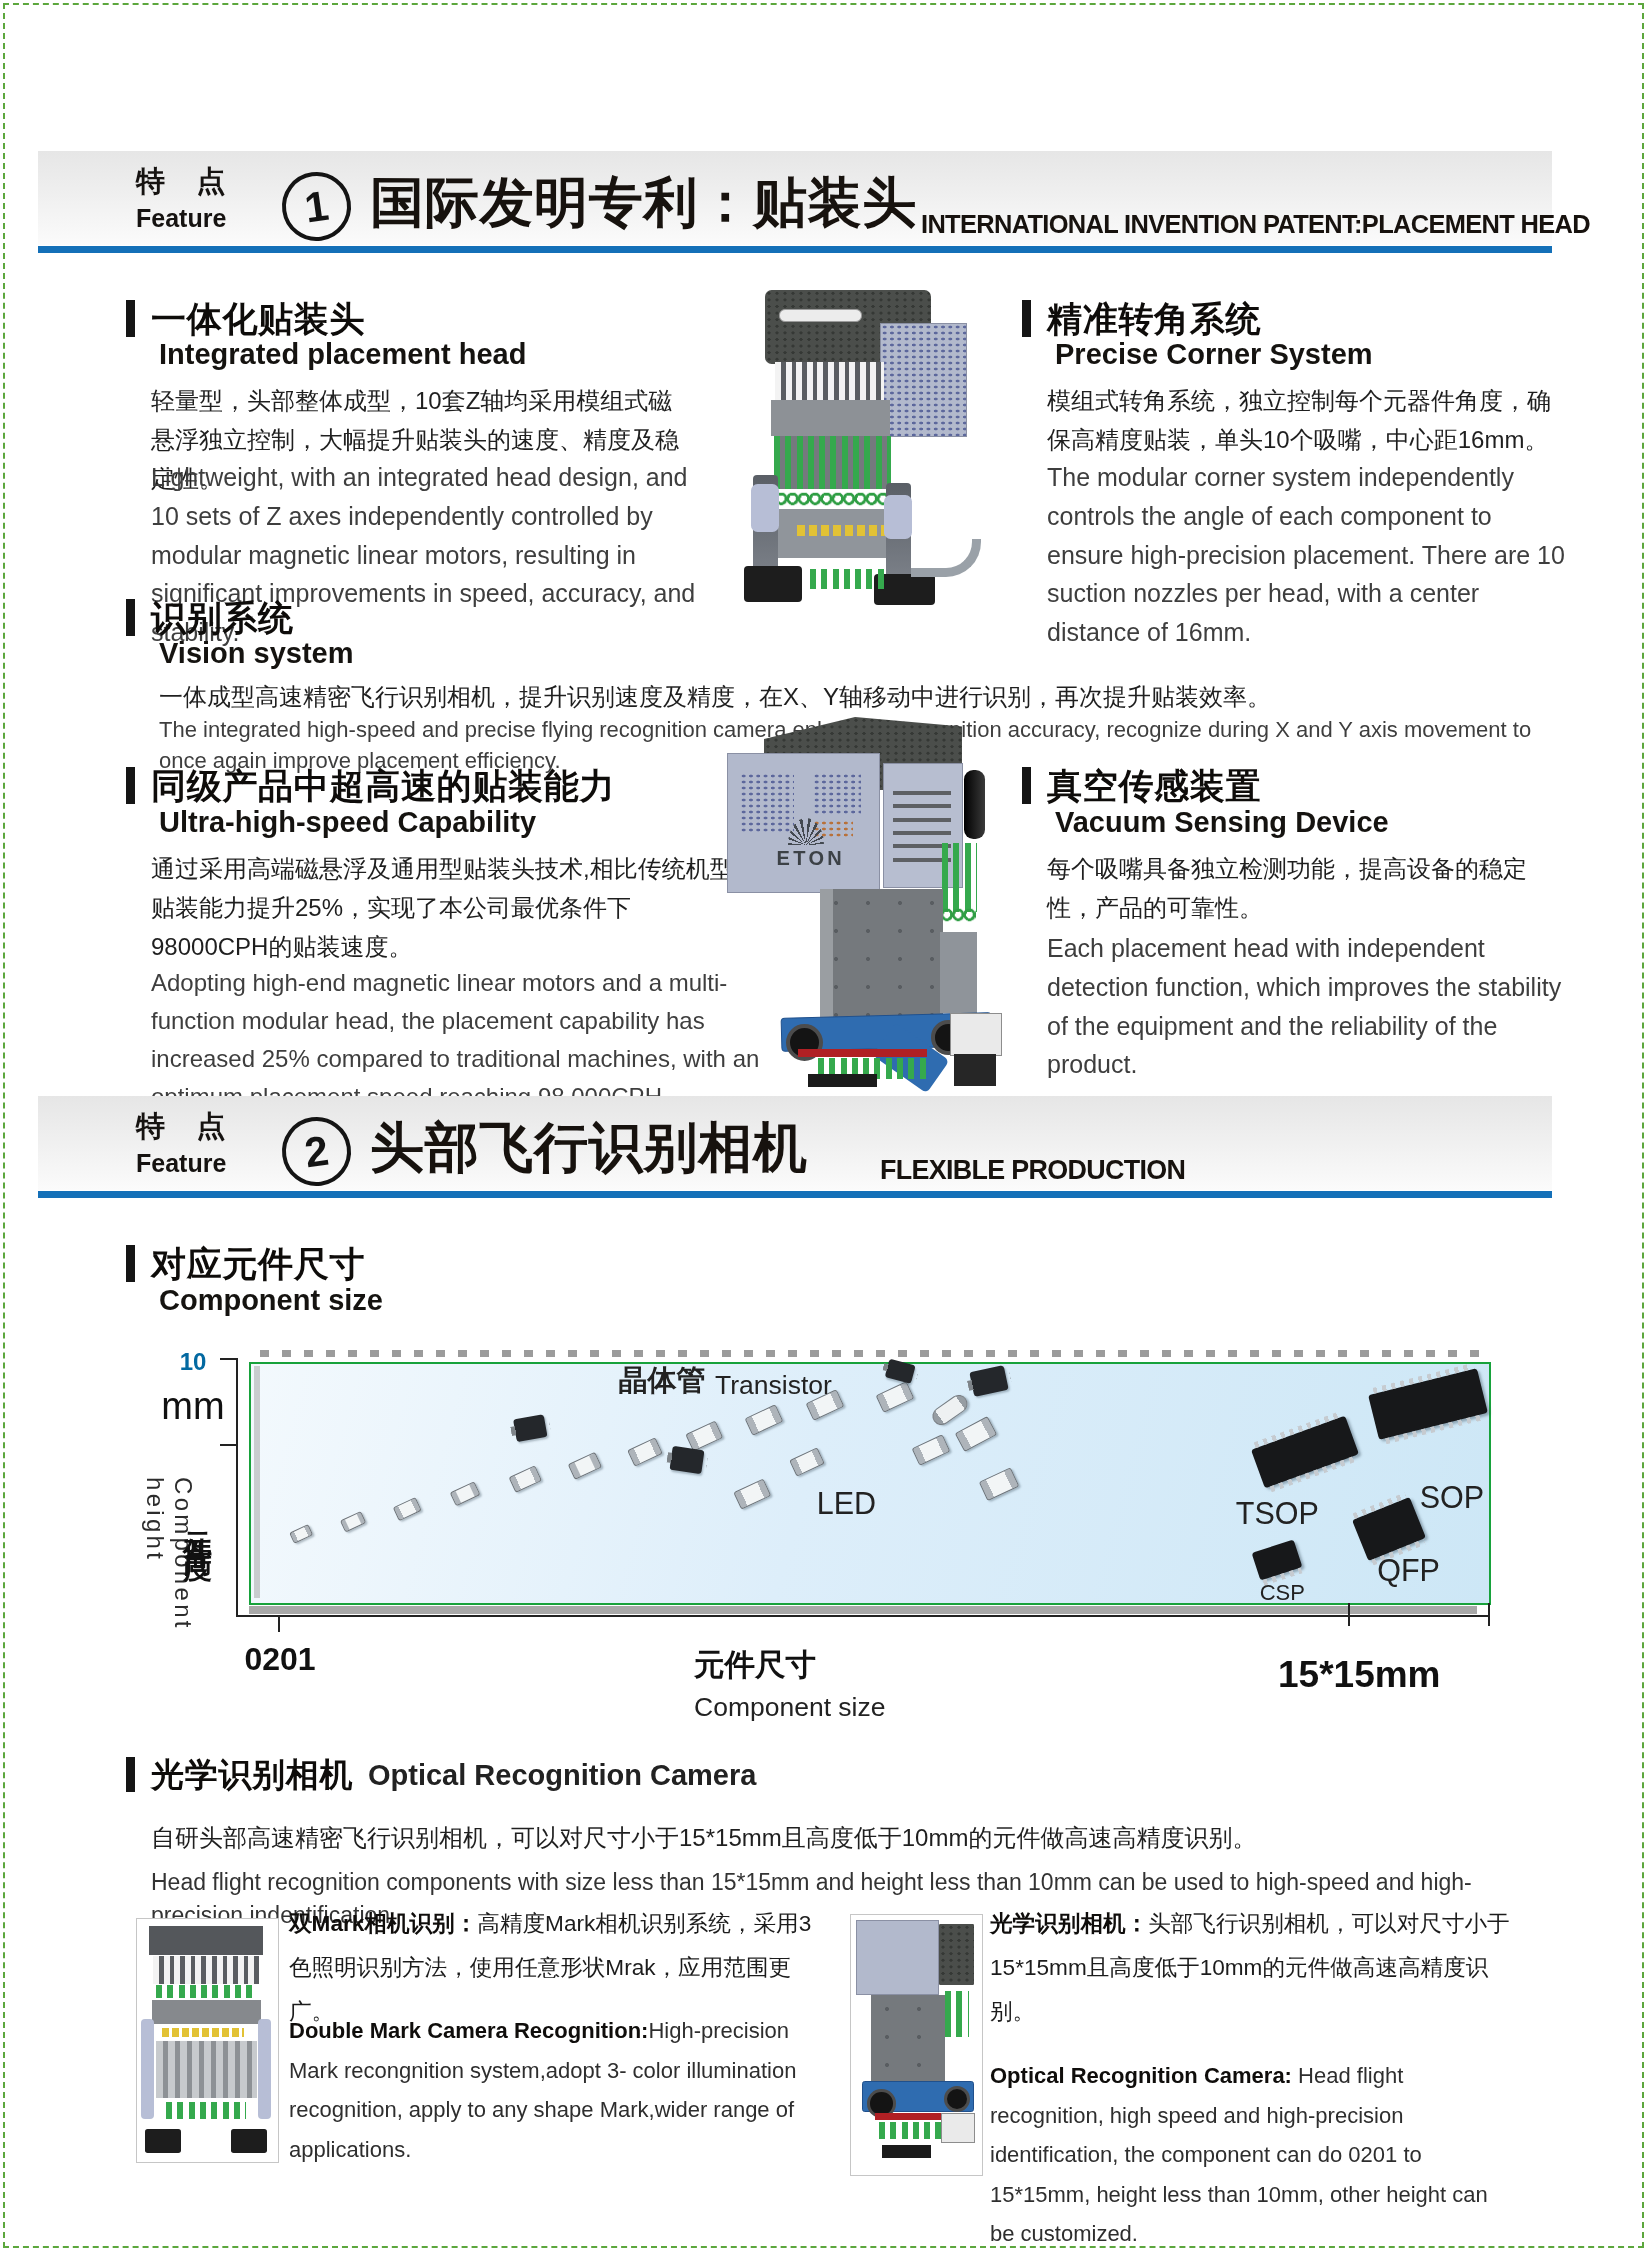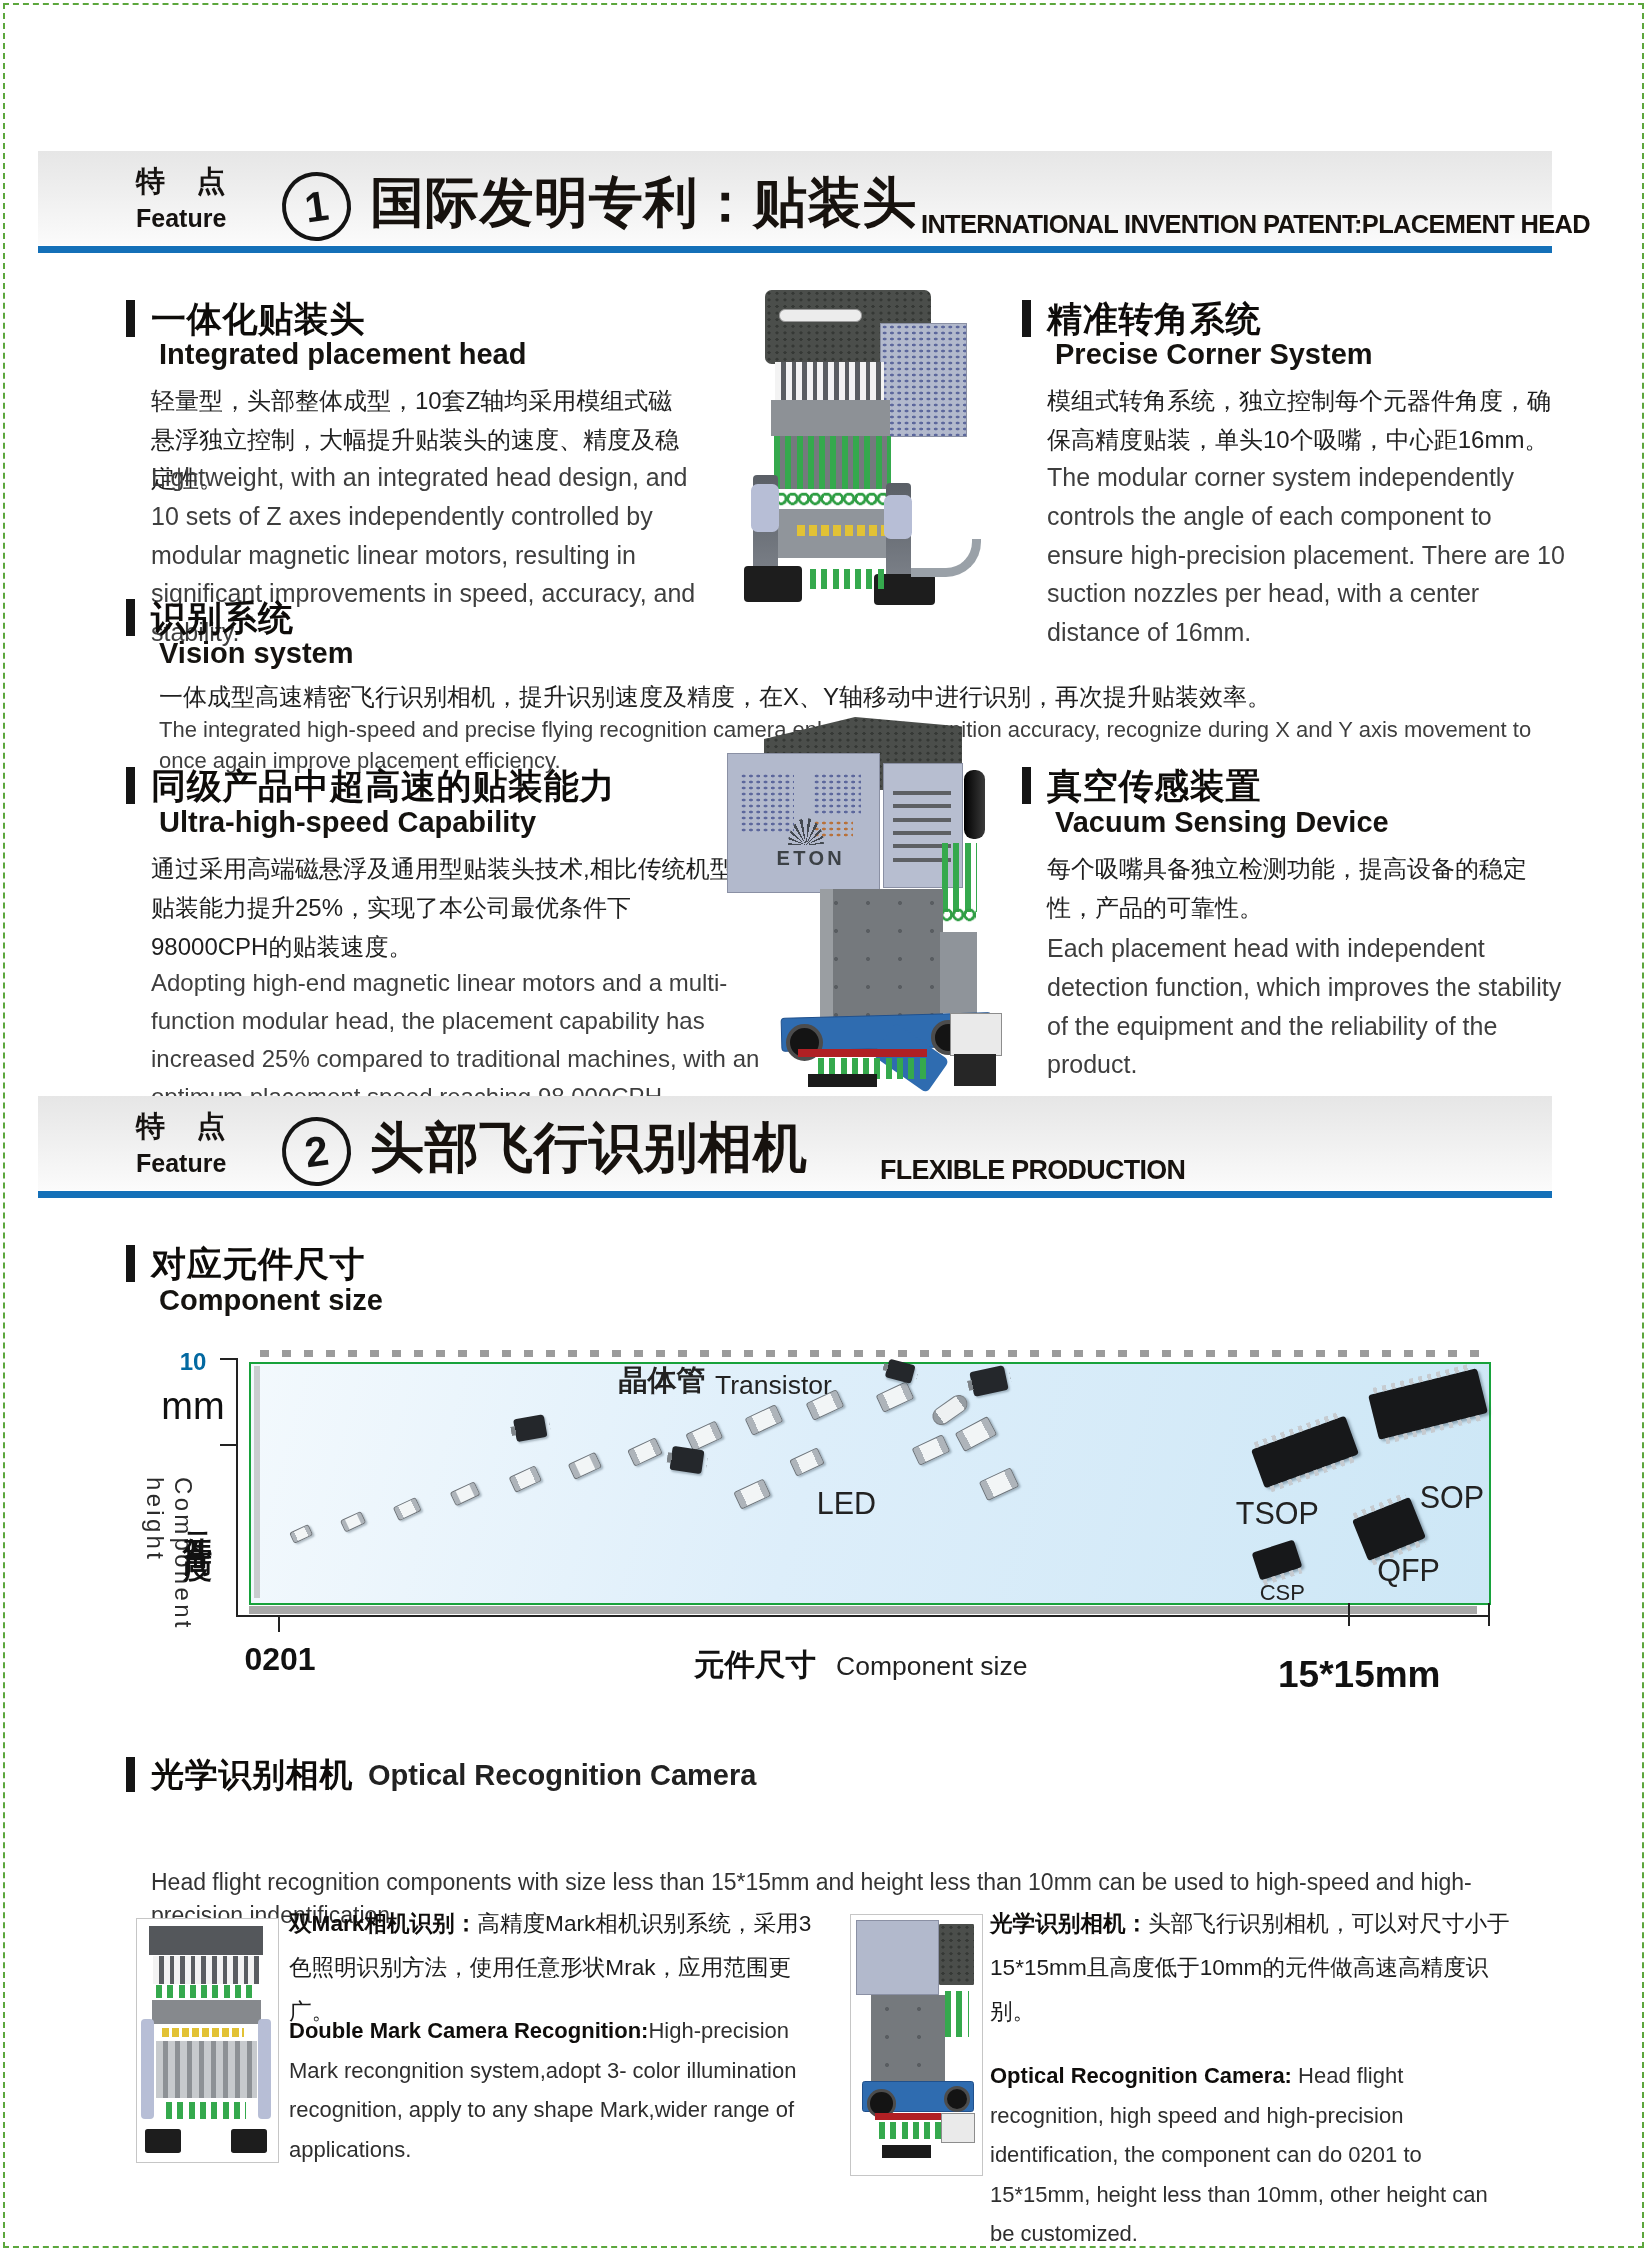--- a/index.html
+++ b/index.html
@@ -226,29 +226,30 @@
   <div class="abs axis" style="left:1348px;top:1603px;width:2px;height:22.6px;"></div>
   <div class="abs axis" style="left:1488px;top:1603px;width:2px;height:22.6px;"></div>
 
   <div class="abs" style="left:157px;top:1350px;width:72px;text-align:center;font-size:24px;font-weight:700;color:#0369a1;line-height:1.0;">10</div>
   <div class="abs" style="left:157px;top:1387px;width:72px;text-align:center;font-size:38px;font-weight:400;color:#111;line-height:1.0;">mm</div>
 
   <div class="abs vtext-en" style="left:141px;top:1477px;height:212px;">Component height</div>
   <div class="abs vtext-zh" style="left:178px;top:1508px;height:153px;">元件高度</div>
 
   <div class="abs" style="left:239px;top:1641px;width:82px;text-align:center;font-size:32px;font-weight:700;color:#111;">0201</div>
-  <div class="abs" style="left:694px;top:1645px;display:flex;align-items:baseline;gap:20px;">
+  <div class="abs" style="left:694px;top:1645px;display:flex;align-items:baseline;gap:6px;flex-direction:column;">
     <span style="font-size:30.5px;font-weight:600;color:#111;">元件尺寸</span>
     <span style="font-size:26.5px;color:#222;">Component size</span>
   </div>
   <div class="abs" style="left:1278px;top:1654px;width:146px;text-align:center;font-size:37px;font-weight:700;color:#111;">15*15mm</div>
 
   <div class="abs sec-bar" style="left:126px;top:1757px;height:35px;"></div>
   <div class="abs h-zh" style="left:151px;top:1753px;font-size:33px;">光学识别相机</div>
   <div class="abs h-en" style="left:362px;top:1759px;font-weight:700;color:#222;margin-left:6px;">Optical Recognition Camera</div>
+  <div class="abs body-zh" style="left:151px;top:1819px;width:1394px;">自研头部高速精密飞行识别相机，可以对尺寸小于15*15mm且高度低于10mm的元件做高速高精度识别。</div>
   <div class="abs body-en" style="left:151px;top:1866px;width:1400px;font-size:23px;line-height:1.45;color:#333;">Head flight recognition components with  size less than 15*15mm and height  less than 10mm can be used to high-speed and high-precision indentification.</div>
 
   <div class="abs imgframe" style="left:136px;top:1918px;width:141px;height:243px;">
     <div class="mpart" style="left:12px;top:6.6px;width:114px;height:29px;background:#54575b;"></div>
     <div class="mpart slots-v" style="left:16px;top:37px;width:106px;height:28px;"></div>
     <div class="mpart greens" style="left:18.6px;top:66px;width:101px;height:13.3px;"></div>
     <div class="mpart" style="left:14.6px;top:81px;width:109px;height:24px;background:#86898d;"></div>
     <div class="mpart" style="left:25px;top:109px;width:82px;height:9.3px;background:repeating-linear-gradient(90deg,#e2c235 0 6.6px,transparent 6.6px 10px);"></div>
     <div class="mpart stripes" style="left:18.6px;top:122px;width:101px;height:57px;"></div>
     <div class="mpart" style="left:4px;top:100px;width:13.3px;height:100px;background:#b7bed6;border-radius:4px;"></div>

